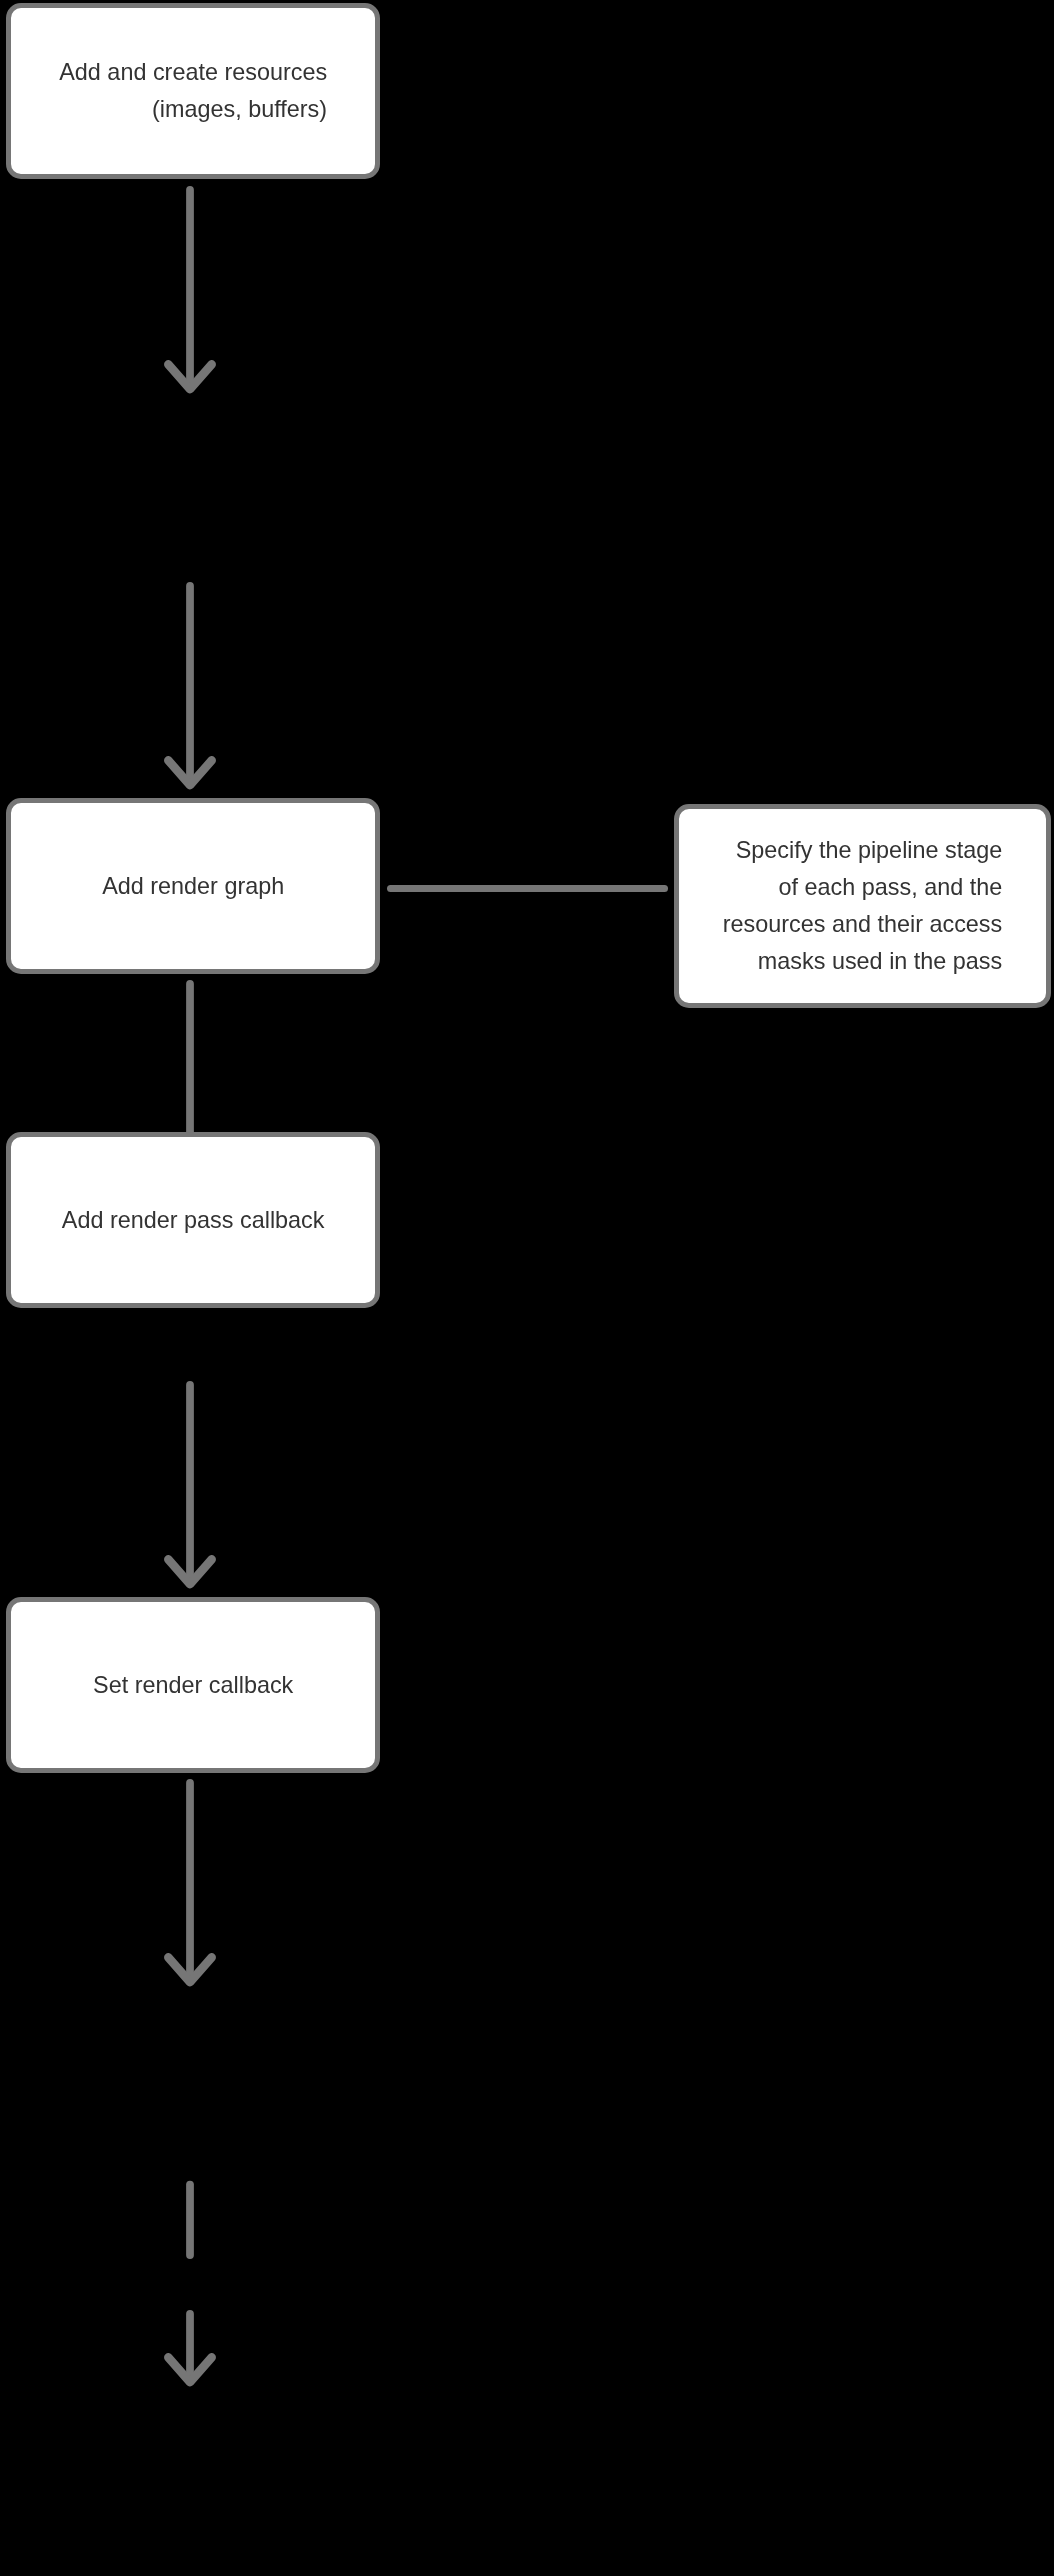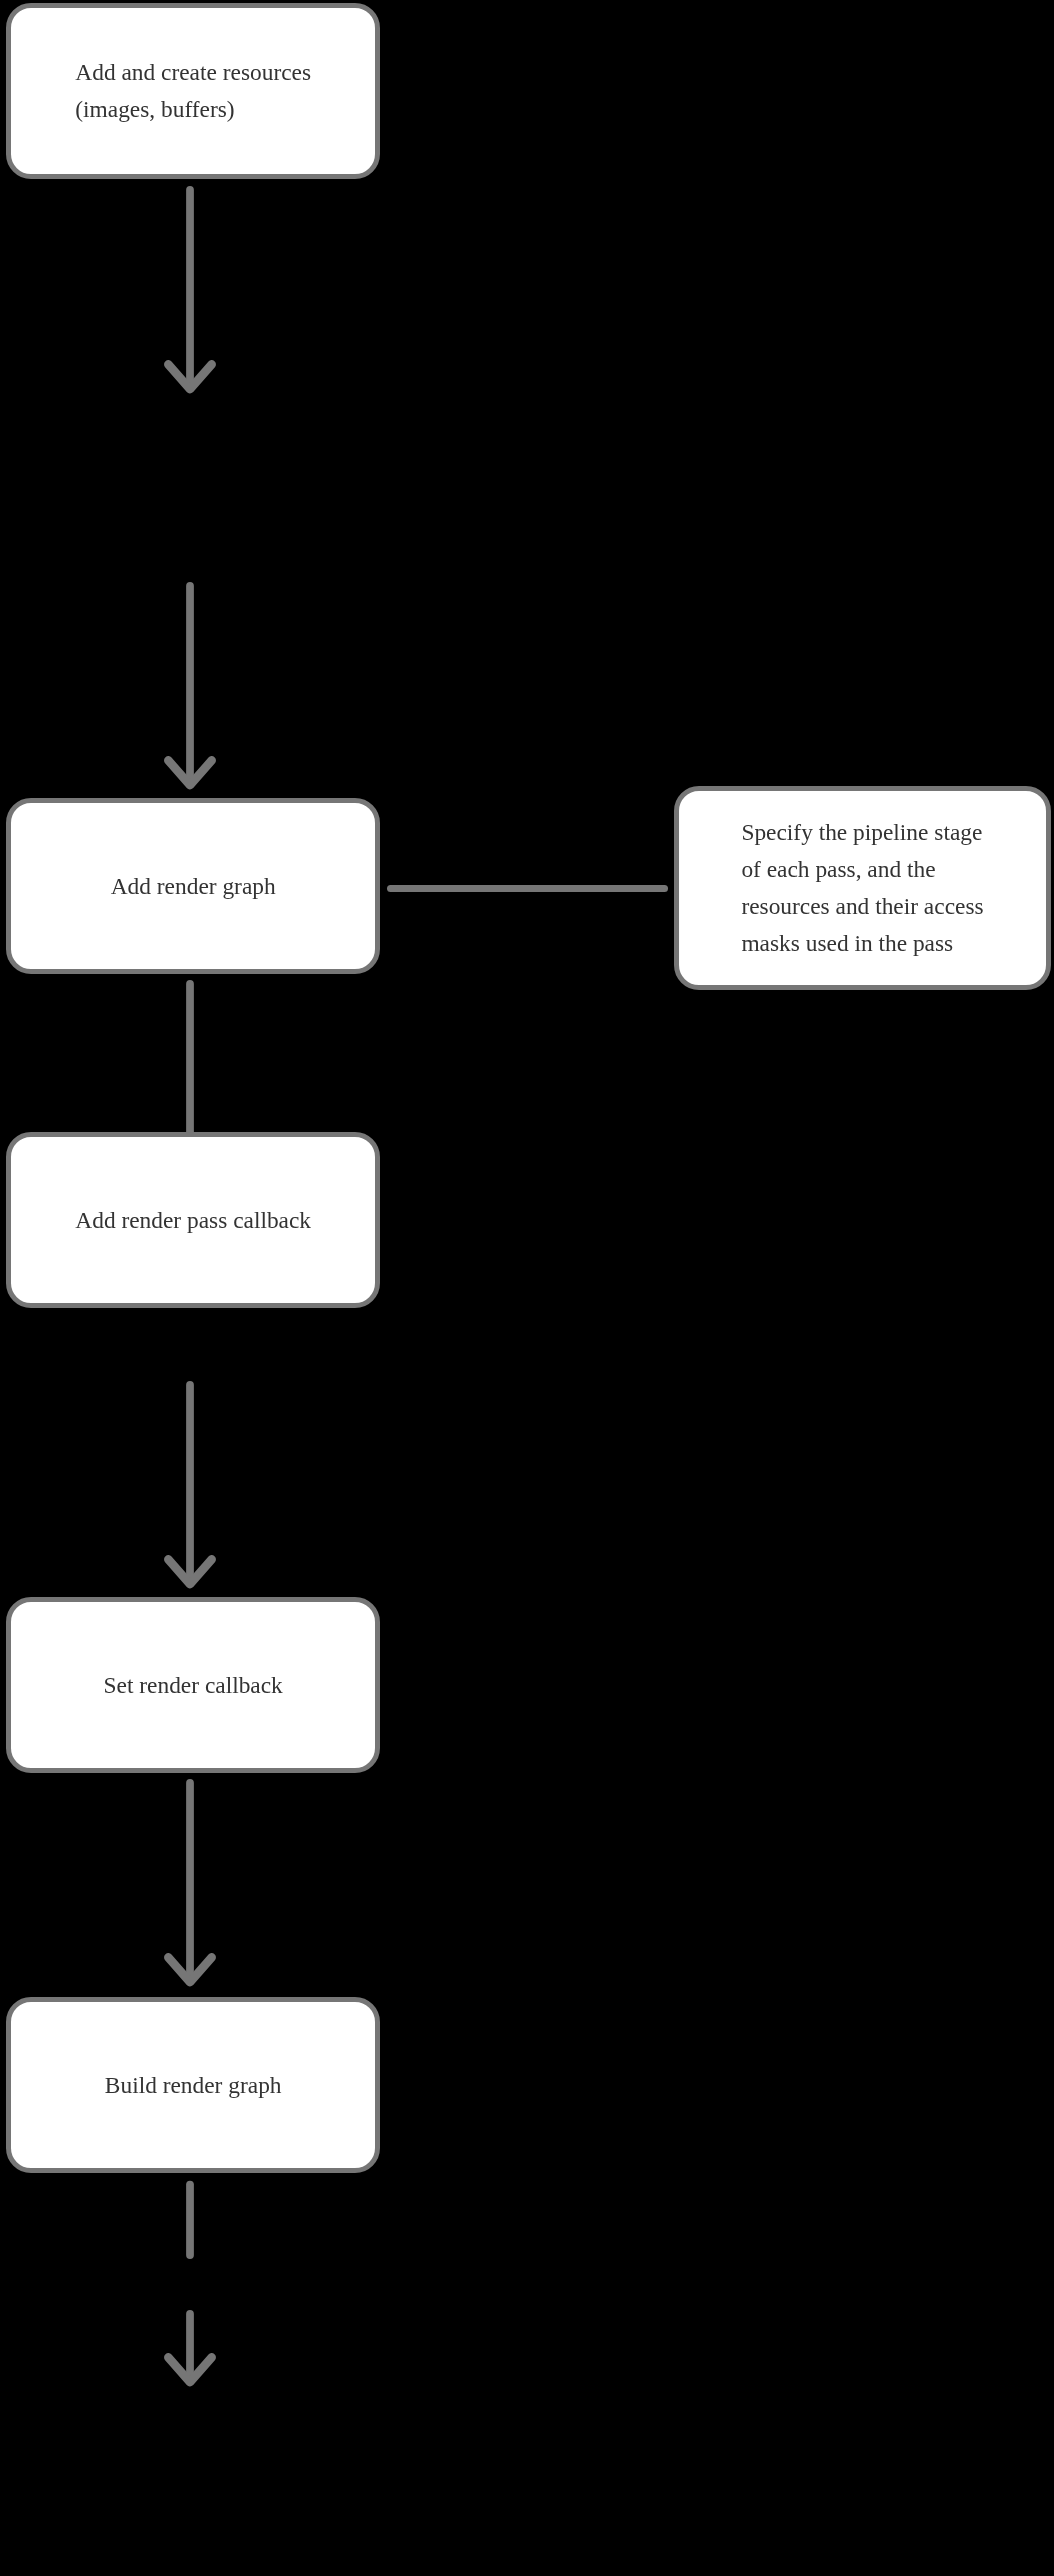--- a/index.html
+++ b/index.html
@@ -13,35 +13,34 @@
     height: 2576px;
     background: #000000;
     overflow: hidden;
     font-family: "Liberation Sans", sans-serif;
   }
   .node {
     position: absolute;
     box-sizing: border-box;
     background: #ffffff;
     border: 5.5px solid #767676;
-    border-radius: 25px;
+    border-radius: 15px;
     display: flex;
     align-items: center;
     justify-content: center;
-    text-align: left;
-    font-family: Liberation Serif, serif;
+    text-align: right;
   }
   .main-node {
     left: 6.2px;
     width: 374px;
     height: 176px;
   }
   .note-node {
     left: 674px;
-    top: 786px;
+    top: 804px;
     width: 377px;
     height: 204px;
   }
   .node-label {
     color: #333333;
     font-size: 23.4px;
     line-height: 37px;
     white-space: pre-line;
     padding: 0 14px;
   }
@@ -111,23 +110,20 @@
 
   <div class="node main-node" style="top:1597px">
     <span class="node-label">Set render callback</span>
   </div>
 
   <svg class="arrow" style="top:1779px" viewBox="0 0 80 270">
     <line x1="40" y1="4" x2="40" y2="252" stroke="#767676" stroke-width="10" stroke-linecap="round"></line>
     <path d="M 12 229 L 40 261 L 68 229" fill="none" stroke="#767676" stroke-width="11" stroke-linecap="round" stroke-linejoin="round"></path>
   </svg>
 
-  <div class="node main-node" style="top:1997px">
-    <span class="node-label">Build render graph</span>
-  </div>
 
   <svg class="arrow" style="top:2179px" viewBox="0 0 80 270">
     <line x1="40" y1="6" x2="40" y2="97" stroke="#767676" stroke-width="10" stroke-linecap="round"></line>
     <line x1="40" y1="173" x2="40" y2="252" stroke="#767676" stroke-width="10" stroke-linecap="round"></line>
     <path d="M 12 229 L 40 261 L 68 229" fill="none" stroke="#767676" stroke-width="11" stroke-linecap="round" stroke-linejoin="round"></path>
   </svg>
 
 
 </div>
 

